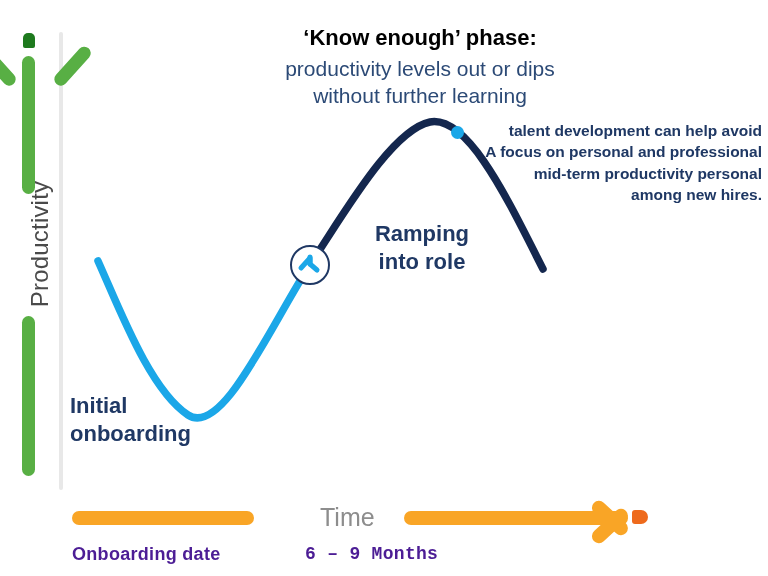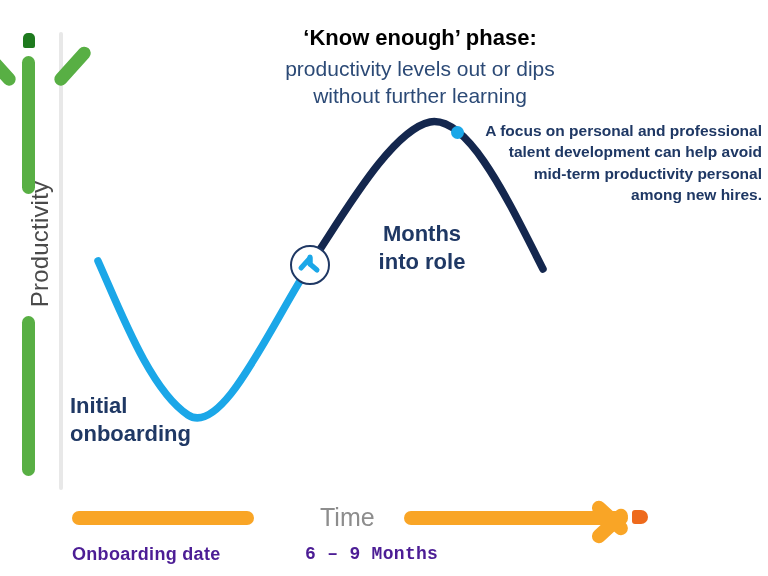--- a/index.html
+++ b/index.html
@@ -223,41 +223,41 @@
   <div class="abs" id="cursor-marker">
     <div id="cursor-ring"></div>
     <svg id="cursor-glyph" width="26" height="26" viewBox="0 0 26 26">
       <path d="M 4,16 L 13,6 L 13,12 L 20,18" fill="none" stroke="#1BA7E8" stroke-width="5" stroke-linecap="round" stroke-linejoin="round"></path>
       <path d="M 13,5 L 13,12" stroke="#1BA7E8" stroke-width="5" stroke-linecap="round"></path>
     </svg>
   </div>
 
   <div class="abs" id="annotation-dot"></div>
   <div class="abs" id="annotation">
+    <div>talent development can help avoid</div>
     <div>A focus on personal and professional</div>
-    <div>talent development can help avoid</div>
     <div>mid-term productivity personal</div>
     <div>among new hires.</div>
   </div>
 
   <div class="abs" id="headline">
     <span id="headline-lead"><span>‘Know enough’ phase</span><span>:</span></span>
     <span id="headline-sub">
       <span>productivity levels out or dips</span><br>
       <span>without further learning</span>
     </span>
   </div>
 
   <div class="abs" id="label-initial">
     <div>Initial</div>
     <div>onboarding</div>
   </div>
 
   <div class="abs" id="label-ramping">
-    <div>Months</div>
+    <div>Ramping</div>
     <div>into role</div>
   </div>
 
   <div class="abs orange-shaft" id="orange-shaft-left"></div>
   <div class="abs orange-shaft" id="orange-shaft-right"></div>
   <div class="abs orange-head" id="orange-head-upper"></div>
   <div class="abs orange-head" id="orange-head-lower"></div>
   <div class="abs" id="orange-head-tip"></div>
 
   <div class="abs" id="x-axis-title">Time</div>

